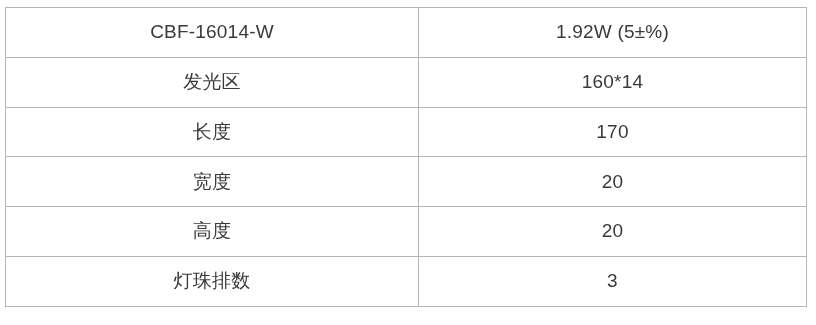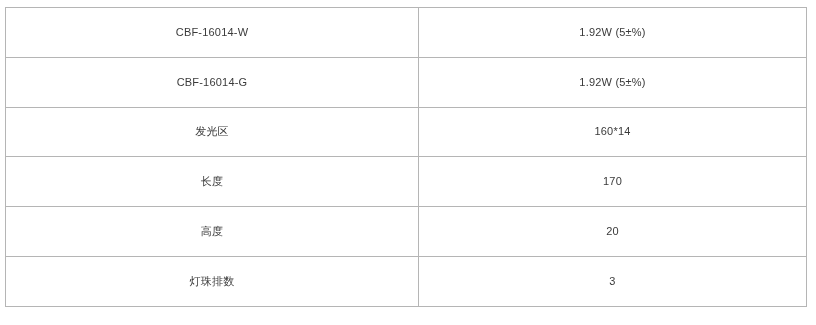--- a/index.html
+++ b/index.html
@@ -36,21 +36,21 @@
 
   table.spec-table tr {
     height: 33.33px;
   }
 
   table.spec-table td {
     border: 1px solid #b5b5b5;
     text-align: center;
     vertical-align: middle;
     color: #3a3a3a;
-    font-size: 11px;
+    font-size: 19px;
     line-height: 1.2;
     padding: 0 4px;
     white-space: nowrap;
     overflow: hidden;
     font-weight: 400;
   }
 
   table.spec-table td.label-cell {
     letter-spacing: 0.2px;
   }
@@ -68,30 +68,30 @@
     <colgroup>
       <col class="c1">
       <col class="c2">
     </colgroup>
     <tbody>
       <tr>
         <td class="label-cell">CBF-16014-W</td>
         <td class="value-cell">1.92W (5±%)</td>
       </tr>
       <tr>
-        <td class="label-cell">CBF-16014-G</td>
-        <td class="value-cell">1.92W (5±%)</td>
-      </tr>
-      <tr>
         <td class="label-cell">发光区</td>
         <td class="value-cell">160*14</td>
       </tr>
       <tr>
         <td class="label-cell">长度</td>
         <td class="value-cell">170</td>
+      </tr>
+      <tr>
+        <td class="label-cell">宽度</td>
+        <td class="value-cell">20</td>
       </tr>
       <tr>
         <td class="label-cell">高度</td>
         <td class="value-cell">20</td>
       </tr>
       <tr>
         <td class="label-cell">灯珠排数</td>
         <td class="value-cell">3</td>
       </tr>
     </tbody>

